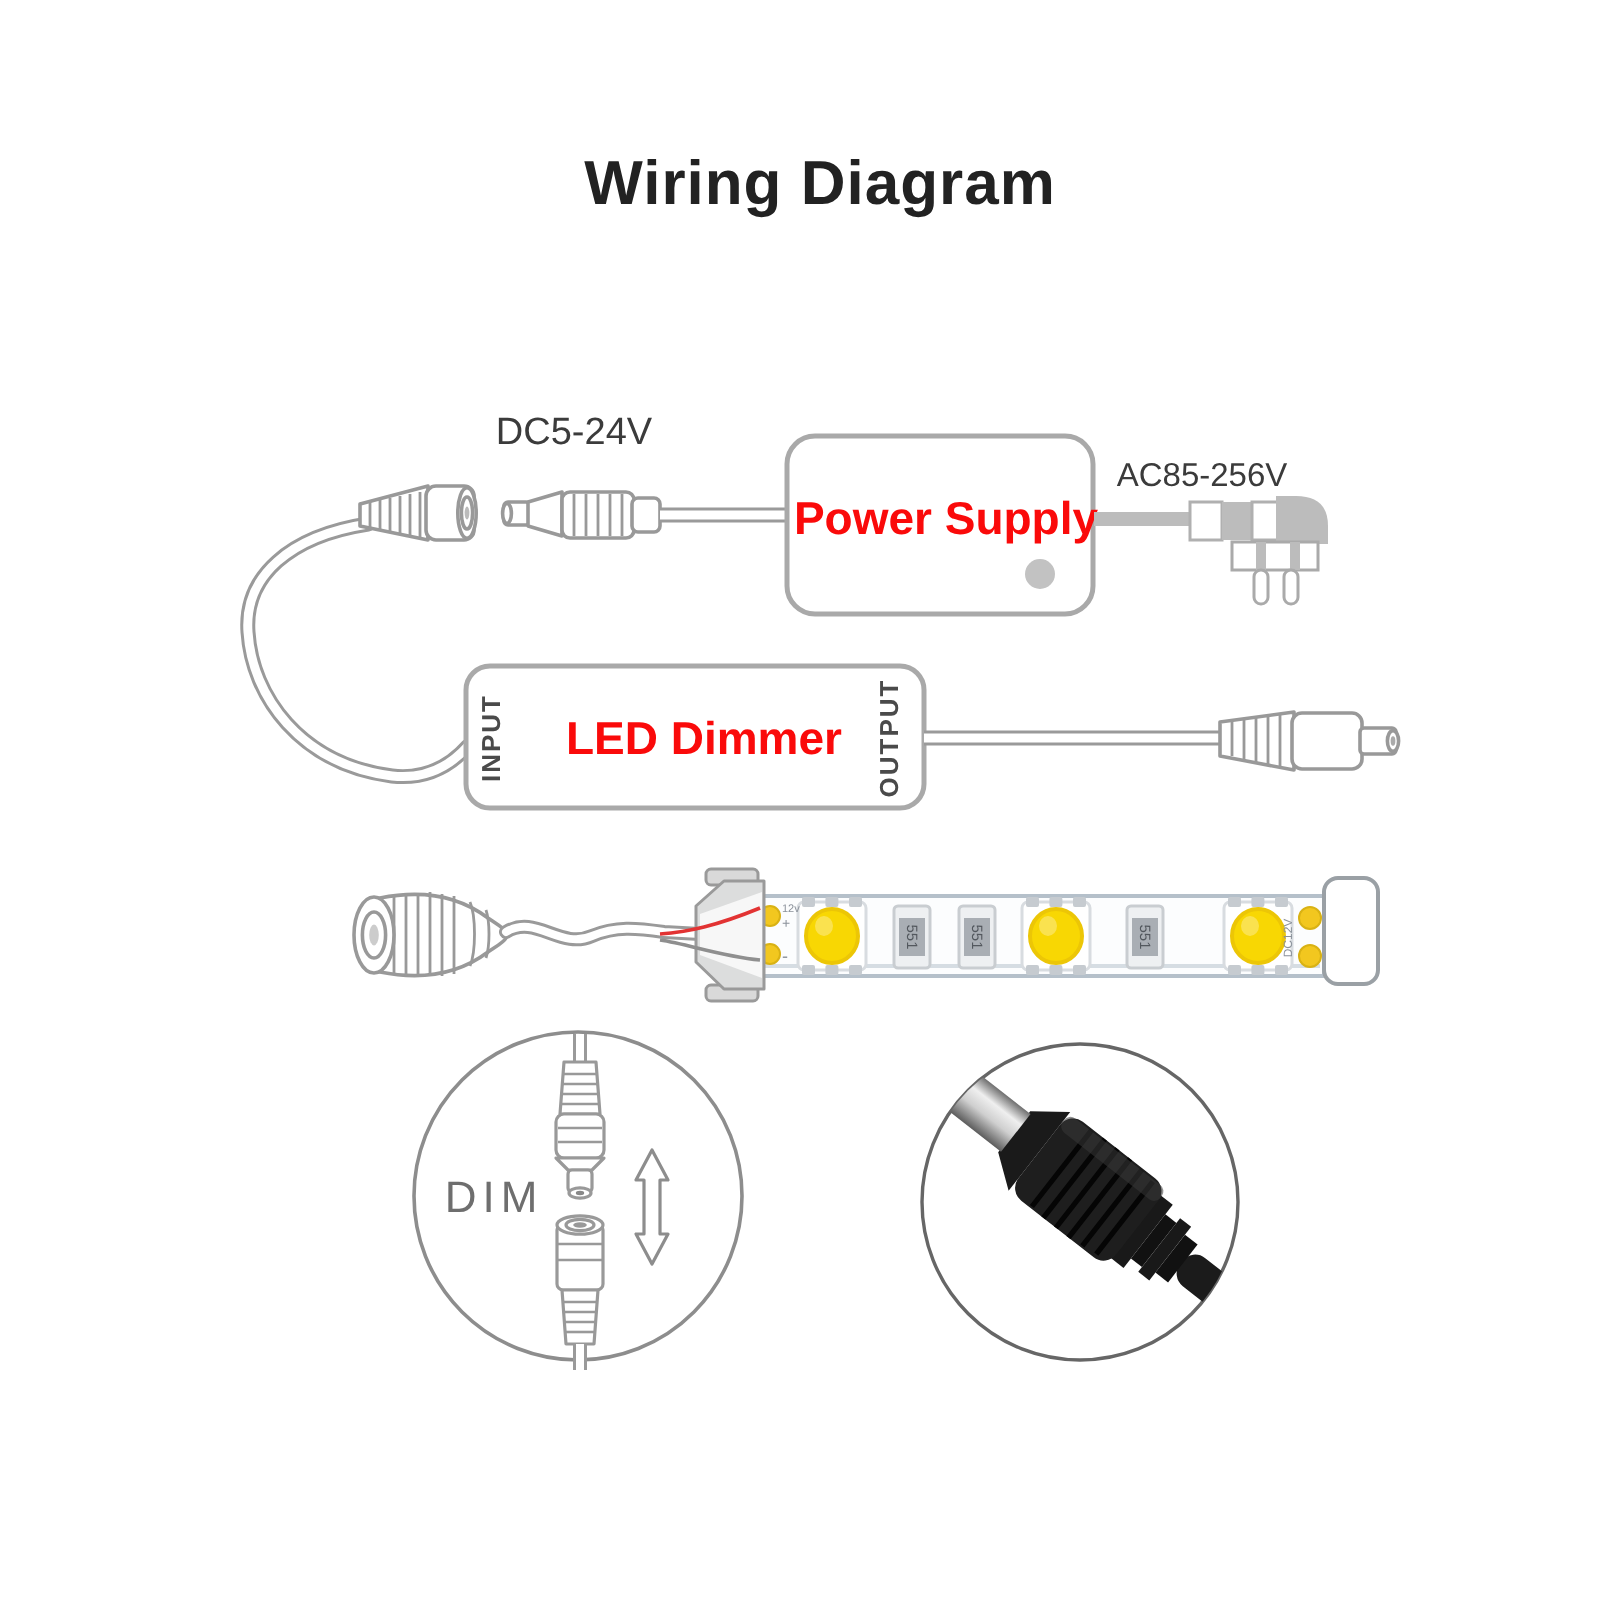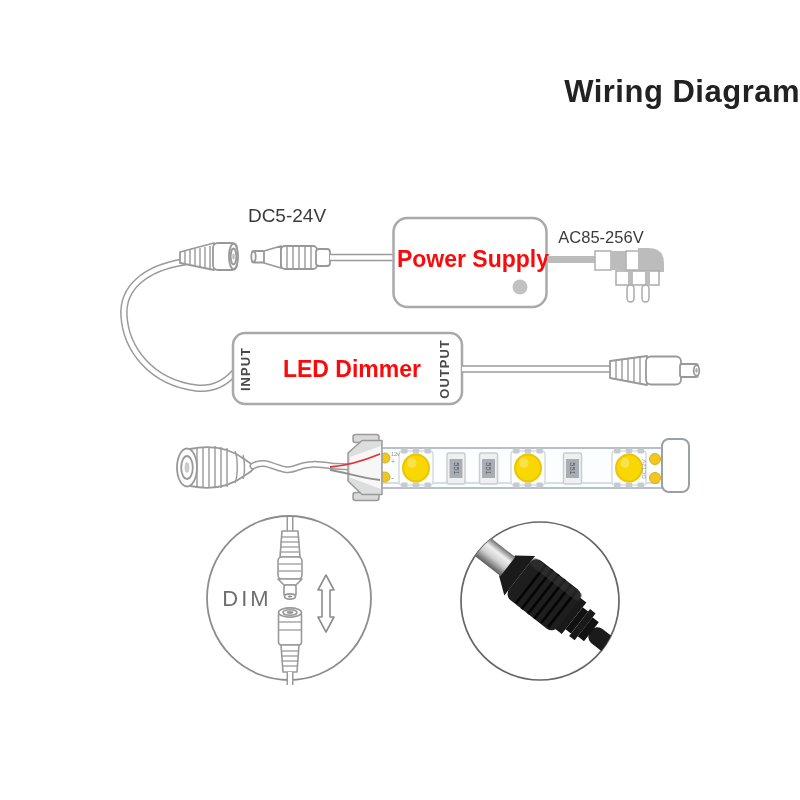--- a/index.html
+++ b/index.html
@@ -1,18 +1,18 @@
 <!DOCTYPE html>
 <html><head>
 <meta charset="utf-8">
 <style>
   html,body{margin:0;padding:0;background:#ffffff;}
   .page{position:relative;width:800px;height:800px;background:#fff;overflow:hidden;
         font-family:"Liberation Sans", sans-serif;}
-  .title{position:absolute;top:74px;left:20px;width:780px;text-align:right;
+  .title{position:absolute;top:74px;left:20px;width:780px;text-align:center;
          font-size:31px;font-weight:700;color:#222;letter-spacing:.5px;}
   svg text{font-family:"Liberation Sans", sans-serif;}
   .red-label{font-weight:600;}
 </style>
 </head>
 <body>
 
 <div class="page">
 
   <div class="title">Wiring Diagram</div>

